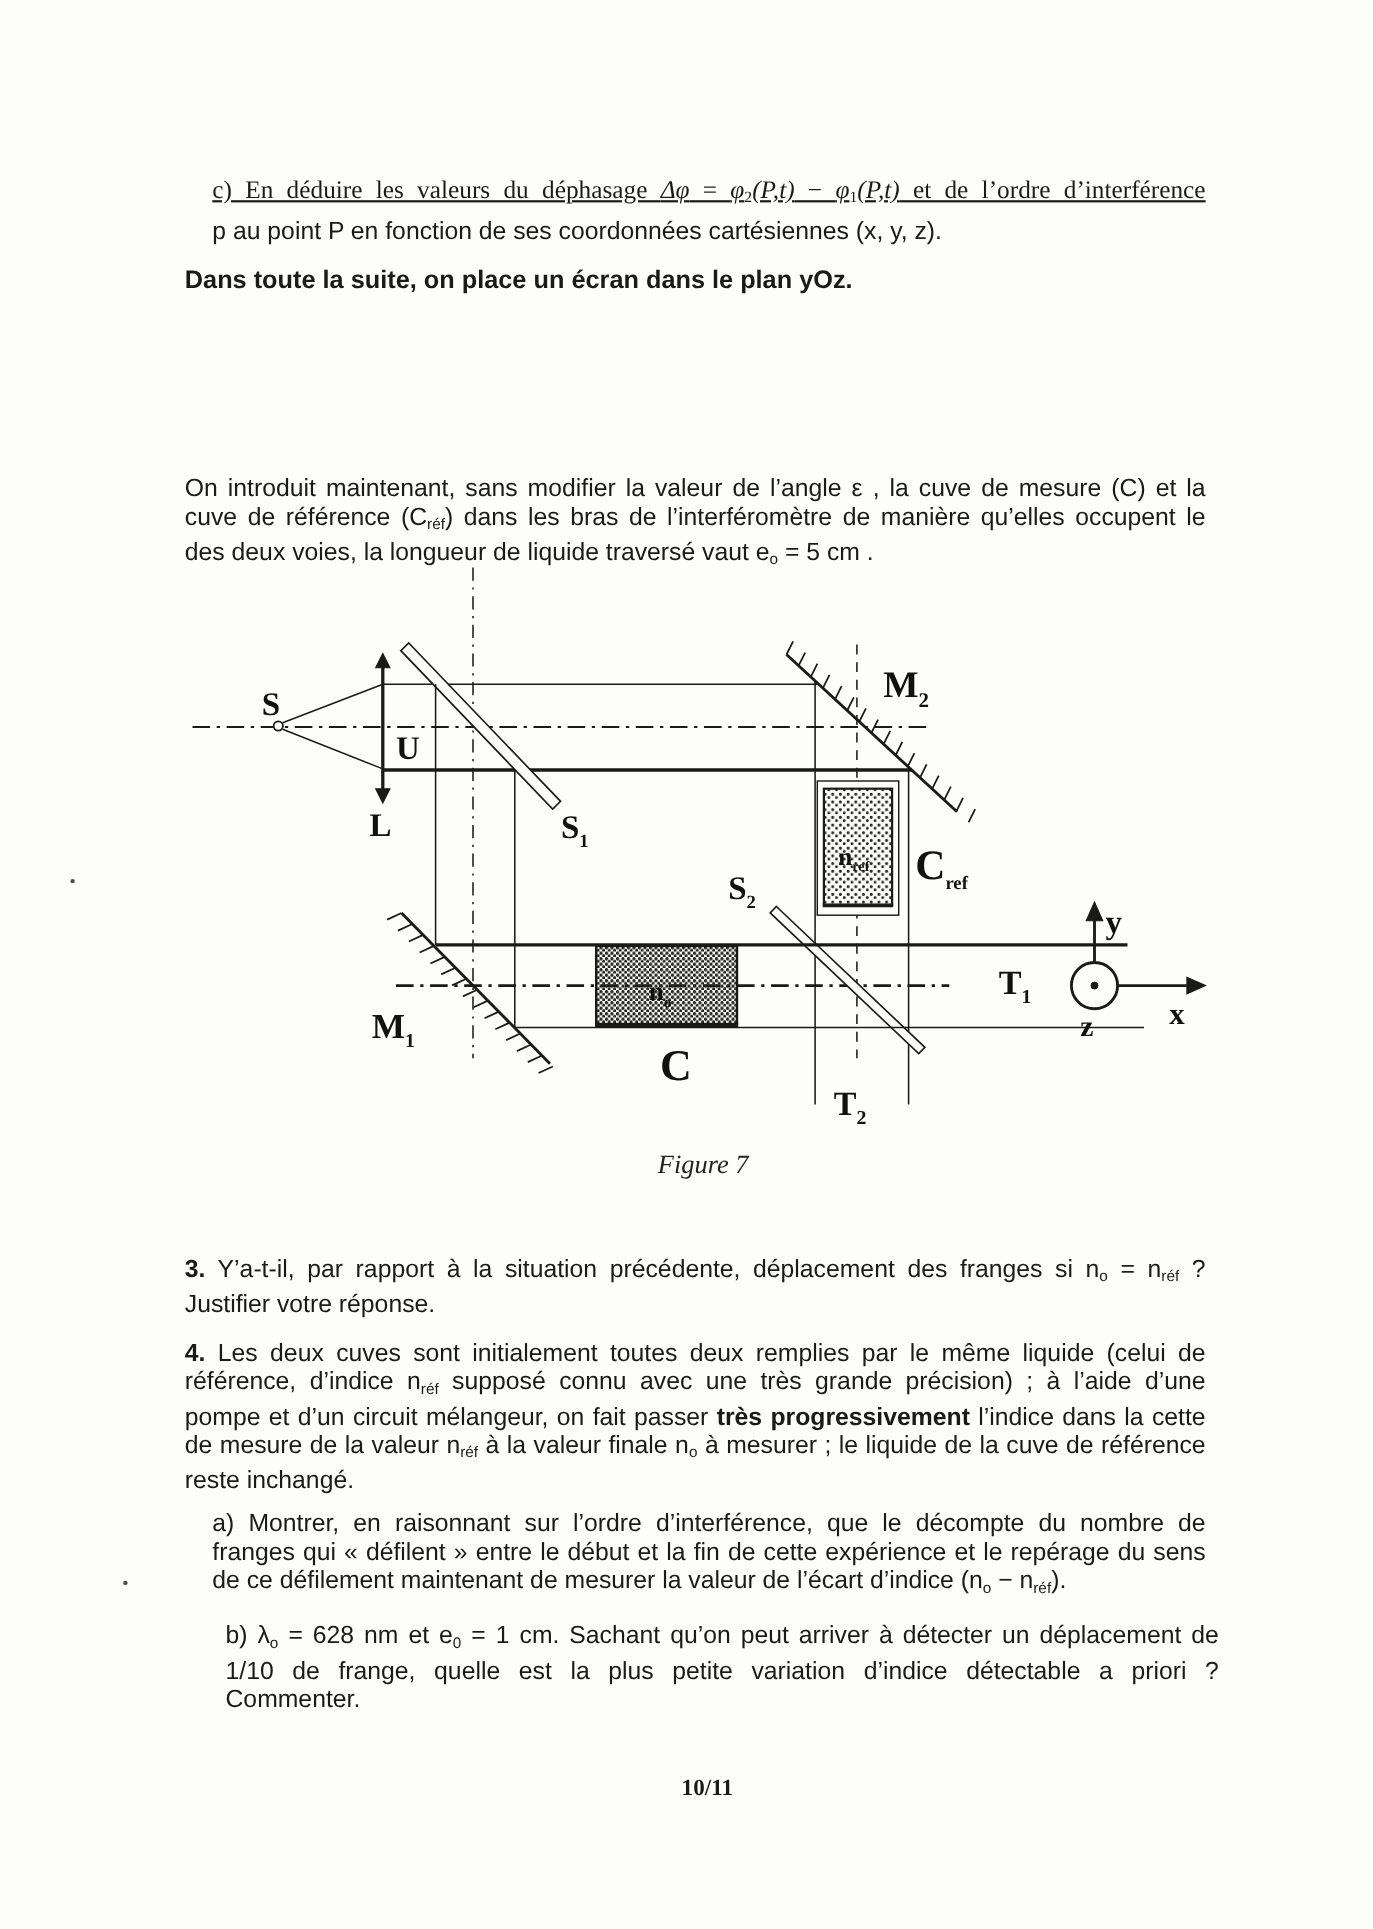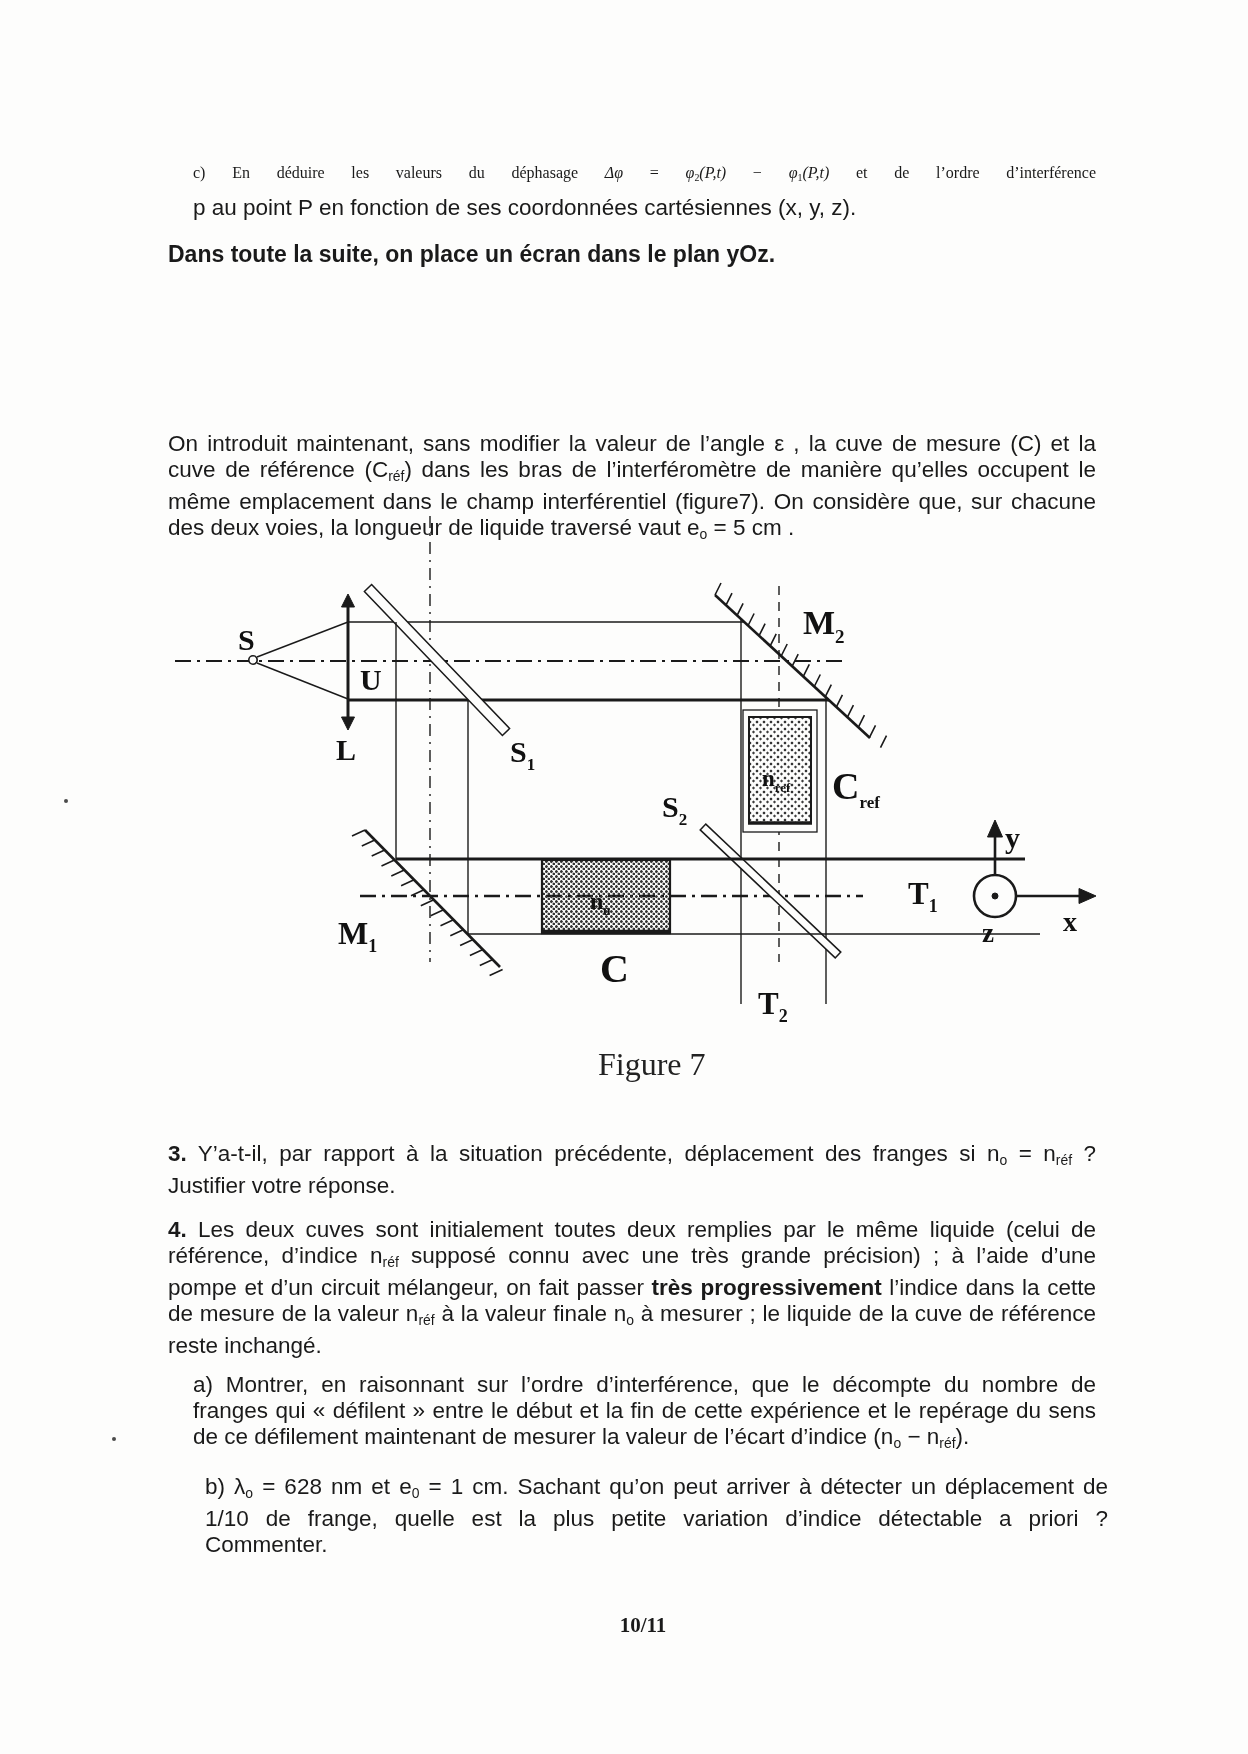--- a/index.html
+++ b/index.html
@@ -2,27 +2,27 @@
 <html><head>
 <meta charset="utf-8">
 <style>
   html,body{margin:0;padding:0;background:#e8e8e8;}
   #page{position:relative;width:1248px;height:1754px;background:#fdfdfc;
         font-family:"Liberation Sans",sans-serif;color:#1a1a1a;overflow:hidden;}
   .block{position:absolute;}
   .ln{font-size:22.5px;line-height:26px;}
   .lh30 .ln{line-height:30px;}
   .just{text-align:justify;text-align-last:justify;}
-  .serif-line{font-family:"Liberation Serif",serif;font-size:16px;}
+  .serif-line{font-family:"Liberation Serif",serif;font-size:23px;text-decoration:underline;}
   .f-b{font-weight:700;}
   .f-i{font-style:italic;font-family:"Liberation Serif",serif;}
   .f-sub{font-size:0.62em;vertical-align:-0.28em;}
   .f-sup{font-size:0.62em;vertical-align:0.55em;}
   .heading .ln{font-weight:700;font-size:23px;}
-  .caption{font-family:"Liberation Serif",serif;font-size:32px;color:#222;}
+  .caption{font-family:"Liberation Serif",serif;font-size:24px;color:#222;font-style:italic;}
   .footer{font-family:"Liberation Serif",serif;font-weight:700;font-size:21px;text-align:center;}
   .stray{position:absolute;width:4px;height:4px;border-radius:50%;background:#2b2b2b;opacity:.85;}
   svg .fl{font-family:"Liberation Serif",serif;font-weight:700;fill:#111;}
   svg line,svg path,svg polygon,svg rect,svg circle{stroke:#1a1a1a;}
 </style>
 </head>
 <body>
 
 <div id="page">
 
@@ -34,21 +34,20 @@
   <div class="block heading" style="left:168px;top:241px;width:928px;">
     <div class="ln"><span>Dans toute la suite, on place un écran dans le plan yOz.</span></div>
   </div>
 
   <div class="block" style="left:193px;top:301px;width:903px;">
   </div>
 
   <div class="block" style="left:168px;top:431px;width:928px;">
     <div class="ln just"><span>On introduit maintenant, sans modifier la valeur de l’angle ε ,  la cuve de mesure (C) et la</span></div>
     <div class="ln just"><span>cuve de référence (C</span><span class="f-sub">réf</span><span>) dans les bras de l’interféromètre de manière qu’elles occupent le</span></div>
-    <div class="ln just"><span>même emplacement dans le champ interférentiel (figure7).  On considère que, sur chacune</span></div>
     <div class="ln"><span>des deux voies, la longueur de liquide traversé vaut e</span><span class="f-sub">o</span><span> = 5 cm .</span></div>
   </div>
 
   <div class="block" style="left:160px;top:510px;width:960px;height:515px;">
   <svg width="960" height="515" viewBox="0 0 960 515" fill="none">
     <defs>
       <pattern id="stipA" width="7" height="7" patternUnits="userSpaceOnUse">
         <circle cx="2" cy="2" r="0.9" fill="#4a4a4a" stroke="none"></circle>
         <circle cx="5.5" cy="5" r="0.8" fill="#6a6a6a" stroke="none"></circle>
       </pattern>

